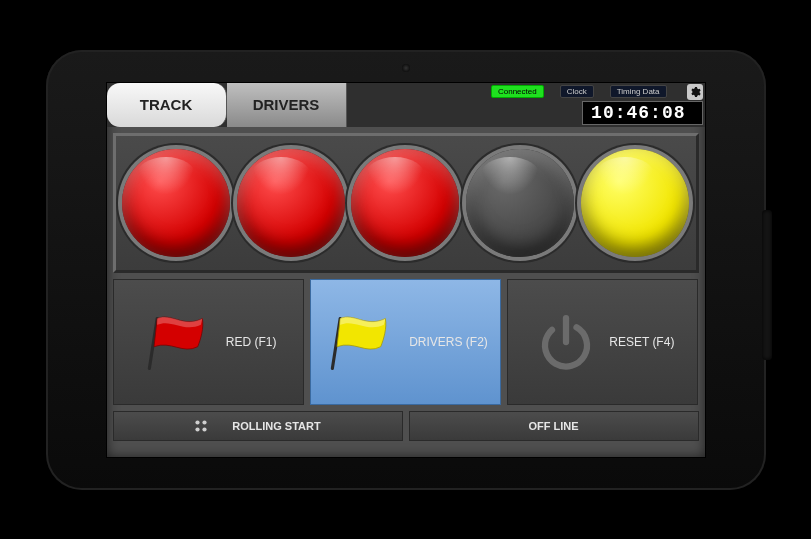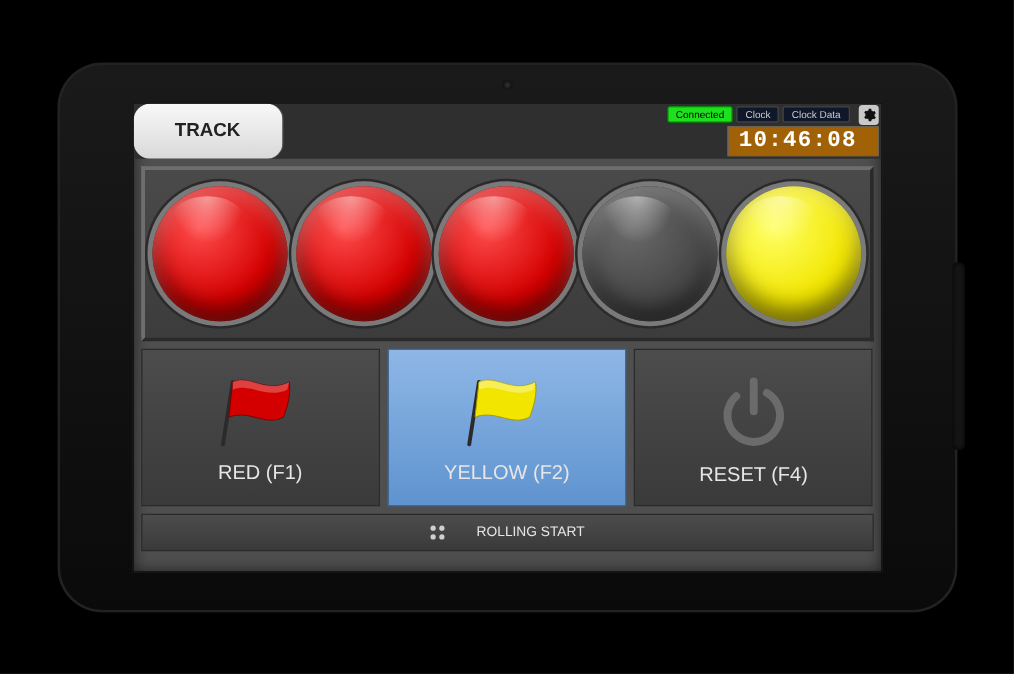--- a/index.html
+++ b/index.html
@@ -51,35 +51,35 @@
   .tab.inactive {
     background: linear-gradient(#bfbfbf,#8a8a8a);
   }
   .topbar-spacer { flex: 1; }
   .status {
     display: flex; flex-direction: column; align-items: flex-end;
     padding: 2px 2px 2px 0;
     min-width: 214px;
   }
   .status-row1 {
-    display: flex; gap: 3px; align-items: center; height: 14px;
+    display: flex; gap: 16px; align-items: center; height: 14px;
   }
   .pill {
     font-size: 8px; padding: 1px 6px; border-radius: 2px;
     background: #0f172a; color: #ccc; border: 1px solid #444;
   }
   .pill.connected { background: #1fe01f; color: #000; border-color:#0a0; }
   .gear {
     width: 16px; height: 16px; display:flex;align-items:center;justify-content:center;
     margin-left:4px;
   }
   .gear svg { width:12px; height:12px; fill:#111; }
   .gear-bg { background:#c9c9c9; border-radius:3px; }
   .clock {
-    background: #a16207; color: #fff;
+    background: #000000; color: #fff;
     font-family: "Courier New", monospace;
     font-weight: bold; font-size: 18px;
     padding: 1px 16px 1px 8px;
     letter-spacing: 1px;
     border: 1px solid #666;
     margin-top: 2px;
     min-width: 120px; text-align: left;
   }
   
   .lights {
@@ -106,40 +106,40 @@
   .light.off    { background: radial-gradient(circle at 35% 30%, #6a6a6a, #474747 60%, #2c2c2c); }
   .light.yellow { background: radial-gradient(circle at 35% 30%, #ffff66, #f2e600 60%, #b8ad00); }
   
   .flags {
     display: flex; gap: 6px; padding: 0 6px; height: 126px;
   }
   .flag-btn {
     flex: 1;
     background: linear-gradient(#4c4c4c,#3a3a3a);
     border: 1px solid #2a2a2a;
-    display: flex; flex-direction: column; align-items: center; justify-content: center;
+    display: flex; flex-direction: row; align-items: center; justify-content: center;
     gap: 8px;
-    color: #e6e6e6; font-size: 16px; text-align: center;
+    color: #e6e6e6; font-size: 12px; text-align: center;
   }
   .flag-btn.active {
     background: linear-gradient(#8eb7e6,#5f93cf);
     border: 1px solid #3a6aa0;
   }
   .flag-svg { width: 78px; height: 66px; }
   .reset-icon { width: 70px; height: 70px; }
   
   .bottom {
     display: flex; gap: 6px; padding: 6px; height: 42px;
   }
   .bot-btn {
     flex: 1;
     background: linear-gradient(#4c4c4c,#3a3a3a);
     border: 1px solid #2a2a2a;
     color: #e6e6e6; font-size: 11px;
-    display: flex; align-items: center; justify-content: center; gap: 24px;
+    display: flex; align-items: center; justify-content: center; gap: 24px; font-weight: bold;
   }
   .bot-btn.active {
     background: linear-gradient(#8eb7e6,#5f93cf);
     border: 1px solid #3a6aa0;
     color: #0d2a4d;
   }
   .mini-icon { width:14px; height:14px; flex-shrink:0; }
   .side-buttons{
     position:absolute; right:-6px; top:160px;
     width:10px; height:150px;
@@ -151,26 +151,27 @@
 <body>
 
 <div class="tablet">
   <div class="camera"></div>
   <div class="side-buttons"></div>
 
   <div class="screen">
 
     <div class="topbar">
       <div class="tab active">TRACK</div>
+      <div class="tab inactive">DRIVERS</div>
       <div class="topbar-spacer"></div>
       <div class="status">
         <div class="status-row1">
           <span class="pill connected">Connected</span>
           <span class="pill">Clock</span>
-          <span class="pill">Clock Data</span>
+          <span class="pill">Timing Data</span>
           <span class="gear gear-bg">
             <svg viewBox="0 0 24 24">
                 <path d="M12 8a4 4 0 100 8 4 4 0 000-8zm9.4 4a7.5 7.5 0 00-.14-1.4l2.05-1.6-2-3.46-2.42.97a7.6 7.6 0 00-2.42-1.4L16 2h-4l-.47 2.6a7.6 7.6 0 00-2.42 1.4l-2.42-.97-2 3.46 2.05 1.6A7.5 7.5 0 006.6 12c0 .48.05.94.14 1.4l-2.05 1.6 2 3.46 2.42-.97c.72.6 1.54 1.08 2.42 1.4L12 22h4l.47-2.6c.88-.32 1.7-.8 2.42-1.4l2.42.97 2-3.46-2.05-1.6c.09-.46.14-.92.14-1.4z"></path>
               </svg>
           </span>
         </div>
         <div class="clock">10:46:08</div>
       </div>
     </div>
 
@@ -192,21 +193,21 @@
         </svg>
         <span>RED (F1)</span>
       </div>
 
       <div class="flag-btn active">
         <svg class="flag-svg" viewBox="0 0 100 80">
           <path d="M12 74 L22 10" stroke="#2b2b2b" stroke-width="4" stroke-linecap="round"></path>
           <path d="M22 10 C40 2 55 22 80 10 C82 22 78 36 74 46 C55 56 40 38 18 46 Z" fill="#f2e600" stroke="#a89a00" stroke-width="1"></path>
           <path d="M22 10 C40 2 55 22 80 10 L78 18 C56 28 40 10 22 18 Z" fill="rgba(255,255,255,.35)"></path>
         </svg>
-        <span>YELLOW (F2)</span>
+        <span>DRIVERS (F2)</span>
       </div>
 
 
       <div class="flag-btn">
         <svg class="reset-icon" viewBox="0 0 100 100">
           <circle cx="50" cy="55" r="30" fill="none" stroke="#6b6b6b" stroke-width="9" stroke-linecap="round" stroke-dasharray="150 40" transform="rotate(-60 50 55)"></circle>
           <line x1="50" y1="16" x2="50" y2="50" stroke="#6b6b6b" stroke-width="9" stroke-linecap="round"></line>
         </svg>
         <span>RESET (F4)</span>
       </div>
@@ -215,16 +216,19 @@
     <div class="bottom">
       <div class="bot-btn">
         <svg class="mini-icon" viewBox="0 0 20 20">
           <circle cx="5" cy="5" r="3" fill="#cfcfcf"></circle>
             <circle cx="15" cy="5" r="3" fill="#cfcfcf"></circle>
           <circle cx="5" cy="15" r="3" fill="#cfcfcf"></circle>
             <circle cx="15" cy="15" r="3" fill="#cfcfcf"></circle>
         </svg>
         <span>ROLLING START</span>
       </div>
+      <div class="bot-btn">
+        <span>OFF LINE</span>
+      </div>
     </div>
 
   </div>
 </div>
 
 </body></html>

